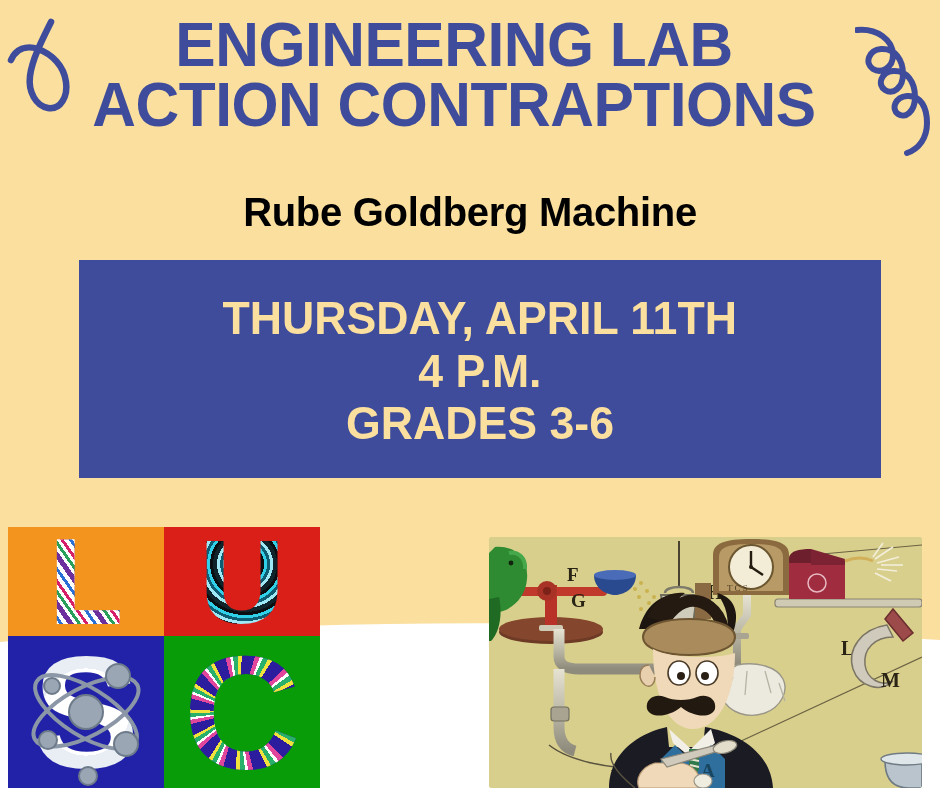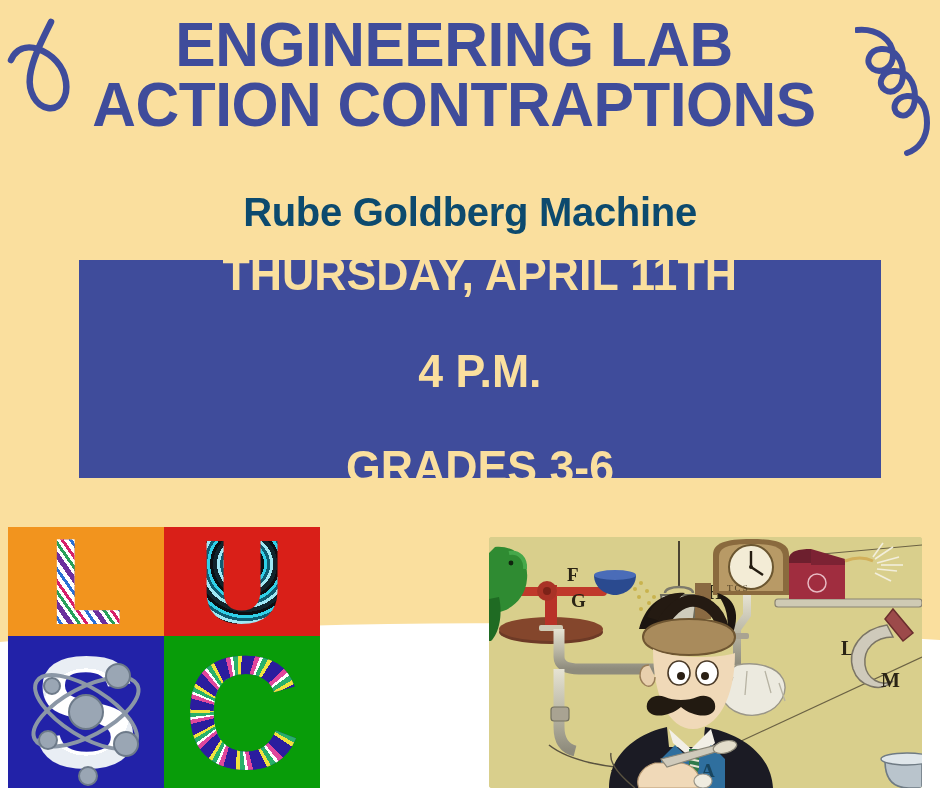--- a/index.html
+++ b/index.html
@@ -38,37 +38,36 @@
     transform:scaleX(0.96);
     text-transform:uppercase;
     white-space:nowrap;
   }
   .headline.l2 { font-size:63px; letter-spacing:-0.5px; }
   .subtitle {
     position:absolute; left:0; top:190px; width:940px;
     text-align:center;
     font-family:"Liberation Sans", sans-serif;
     font-weight:bold;
-    color:#0c4a6e;
+    color:#000000;
     font-size:40px;
     letter-spacing:-0.3px;
   }
 
   
   .doodle-left { position:absolute; left:6px; top:16px; width:120px; height:110px; }
   .doodle-right { position:absolute; left:855px; top:22px; width:82px; height:160px; }
 
   
   .details-box {
     position:absolute; left:79px; top:260px; width:802px; height:218px;
     background:#3f4c9b;
     display:flex; flex-direction:column;
     align-items:center; justify-content:center;
     padding-top:4px;
-    gap:44px;
   }
   .details-line {
     font-family:"Liberation Sans", sans-serif;
     font-weight:bold;
     color:#fadf9e;
     font-size:47px;
     line-height:1.12;
     letter-spacing:0px;
     text-transform:uppercase;
     transform:scaleX(0.95);

